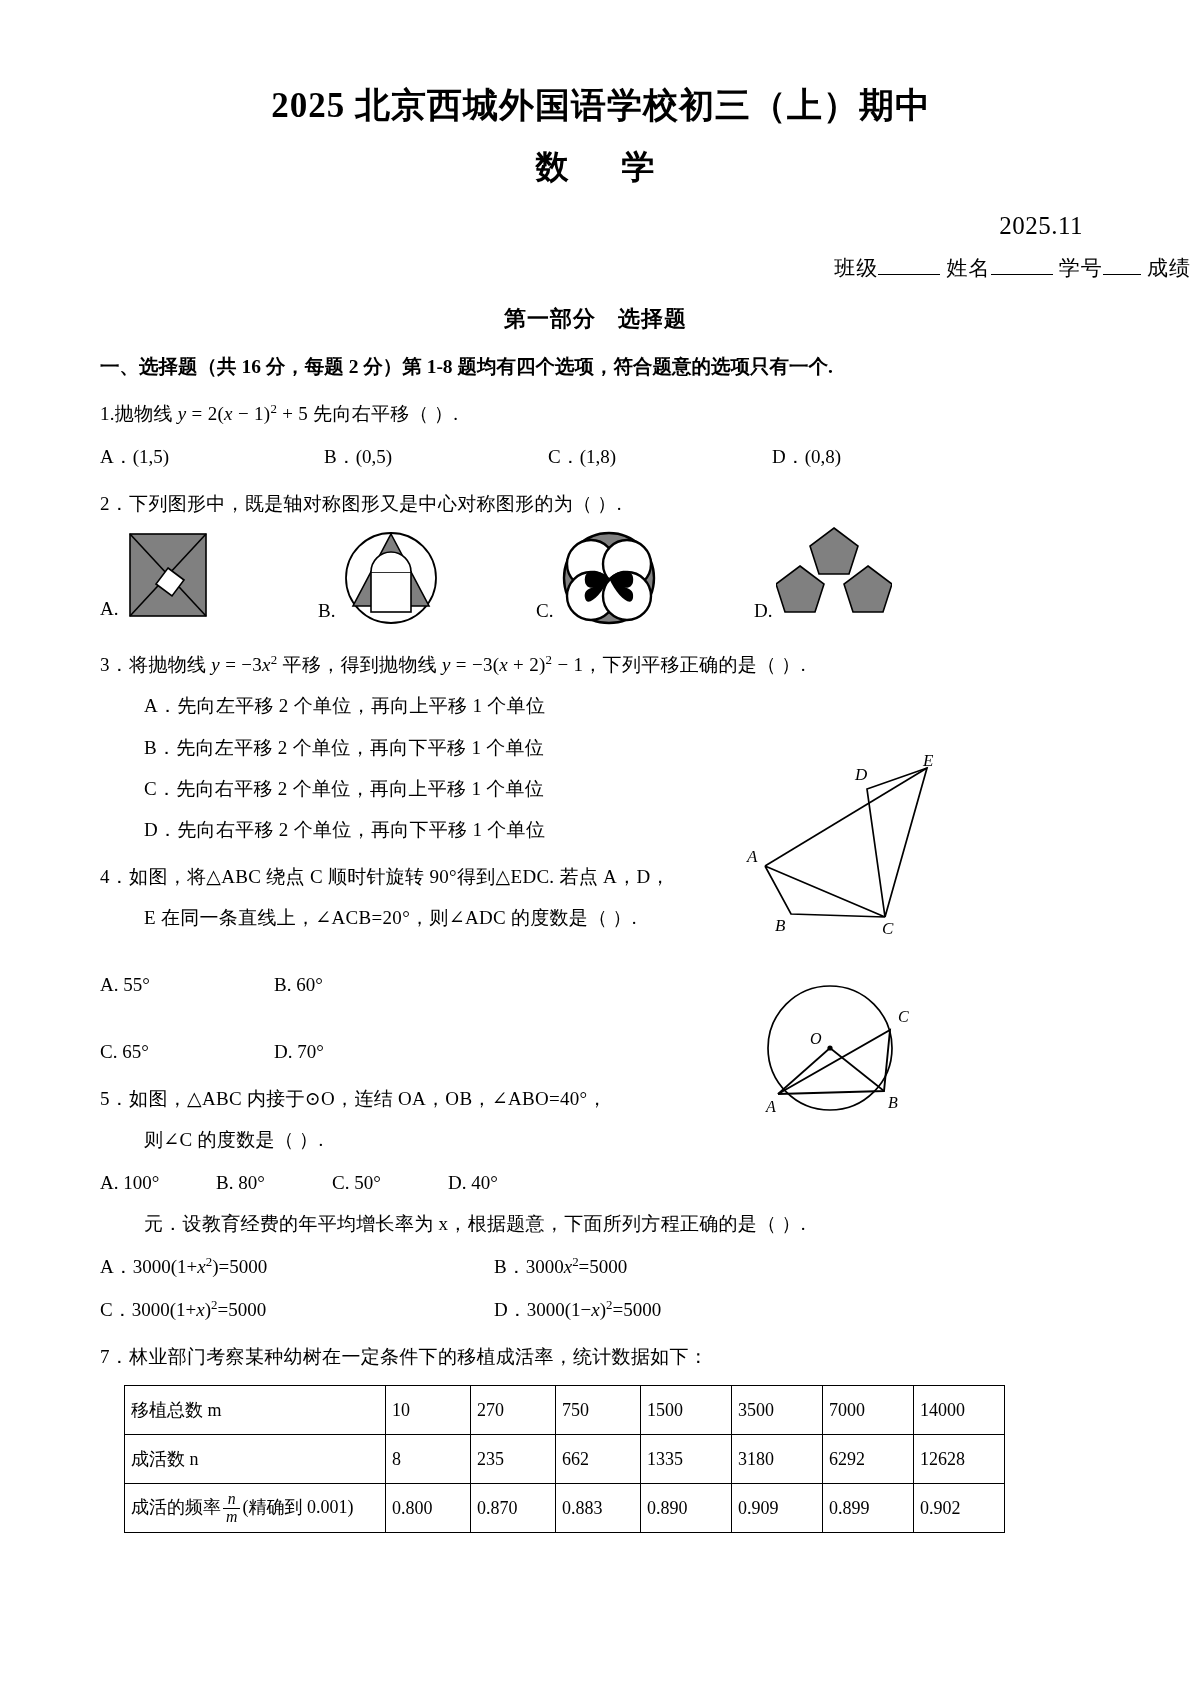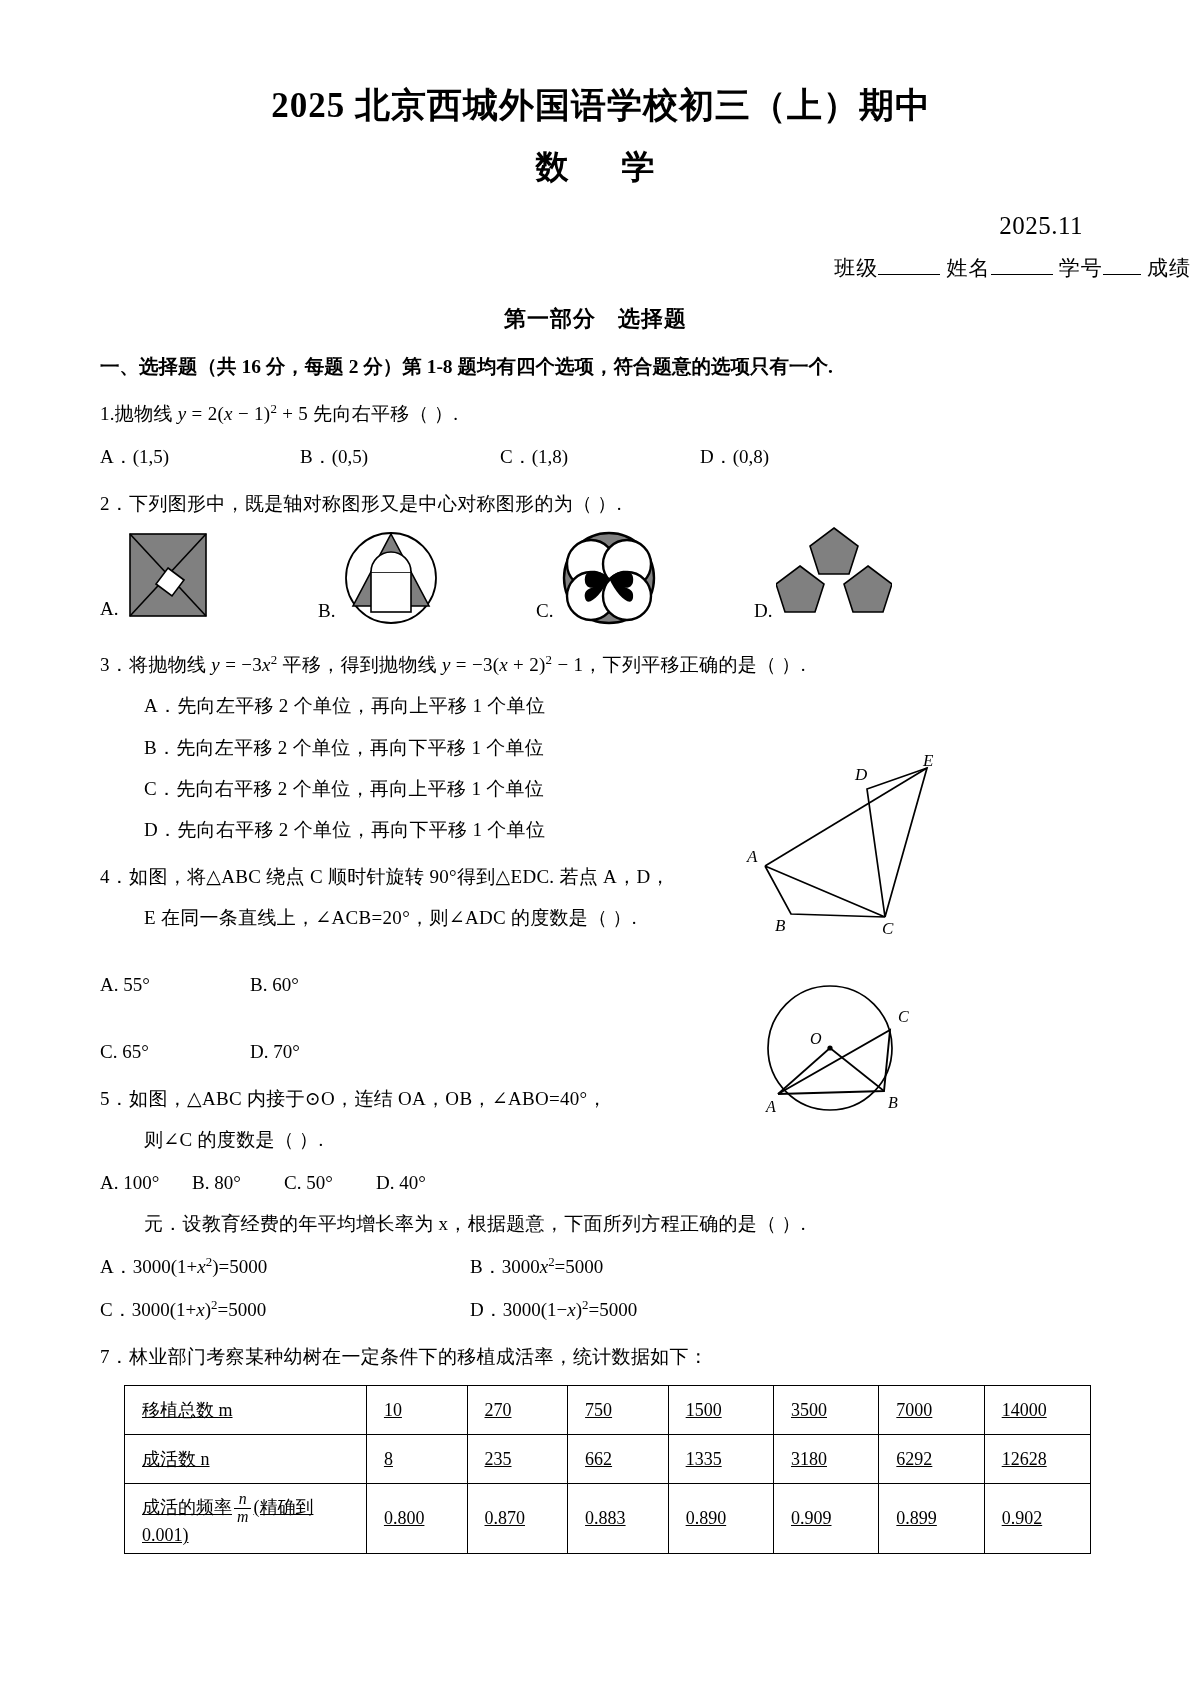--- a/index.html
+++ b/index.html
@@ -35,21 +35,21 @@
     text-align:center; font-size:22px; font-weight:bold;
     margin:22px 0 0 0; letter-spacing:1px;
   }
   .part-head .gap { display:inline-block; width:22px; }
 
   
   .content { padding:0 100px 0 100px; }
   .q { font-size:19px; line-height:1.95; margin:10px 0 0 0; letter-spacing:.3px; }
   .q.tight { margin-top:4px;margin-left:44px; }
   .section-intro { font-size:19.5px; line-height:1.9; margin:14px 0 4px 0; font-weight:600; }
-  .opts { font-size:19px; line-height:1.95; margin:6px 0 0 0; display:flex; }
+  .opts { font-size:19px; line-height:1.95; margin:6px 0 0 0; display:flex;gap:24px; }
   .opt-a { width:200px; }
   .opt-b { width:200px; }
   .opt-c { width:200px; }
   .opt-d { width:200px; }
   .opts-pair span { display:inline-block; width:300px;margin-top:24px; }
   .opts-4n span { display:inline-block; width:92px; }
   .mathit { font-style:italic; }
   sup { font-size:.68em; vertical-align:super; }
 
   
@@ -62,21 +62,21 @@
   .fig-item { position:absolute; display:flex; align-items:flex-end; gap:4px; }
   .fig-label { font-size:19px; padding-bottom:4px; }
 
   
   .diagram { position:absolute; }
   #diagram-rotation { left:745px; top:672px; }
   #diagram-circle   { left:748px; top:888px; }
 
   
   table.data { border-collapse:collapse; margin:10px 0 0 24px; font-size:18px; }
-  table.data td { border:1px solid #000; padding:7px 17px; height:34px; vertical-align:middle;text-decoration:underline; }
+  table.data td { border:1px solid #000; padding:7px 6px; height:34px; vertical-align:middle; }
   td.rowhead { width:248px; }
   td.cell { width:72px; }
   td.cell-w { width:78px; }
 </style>
 </head>
 <body>
 
 <div class="page">
 
   <div class="title-main">2025 北京西城外国语学校初三（上）期中</div>

